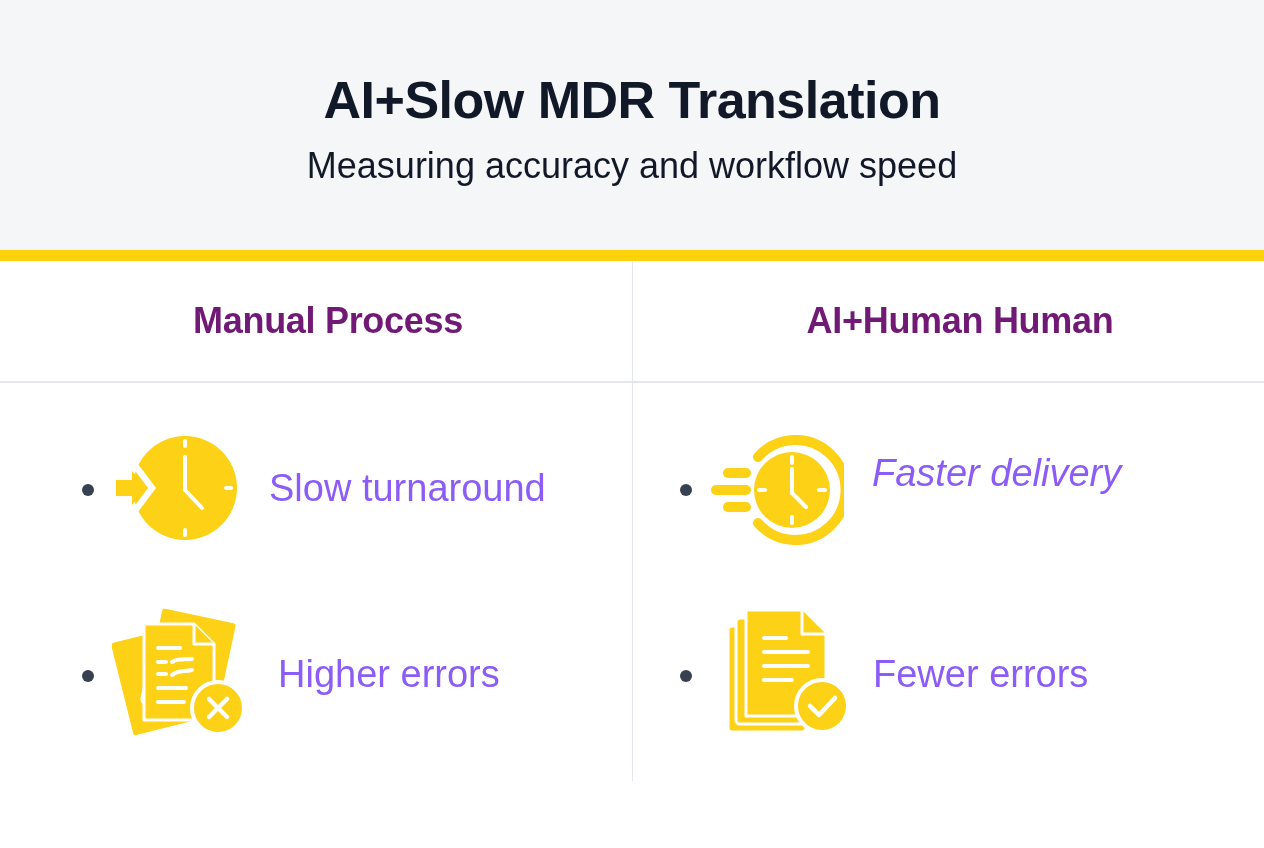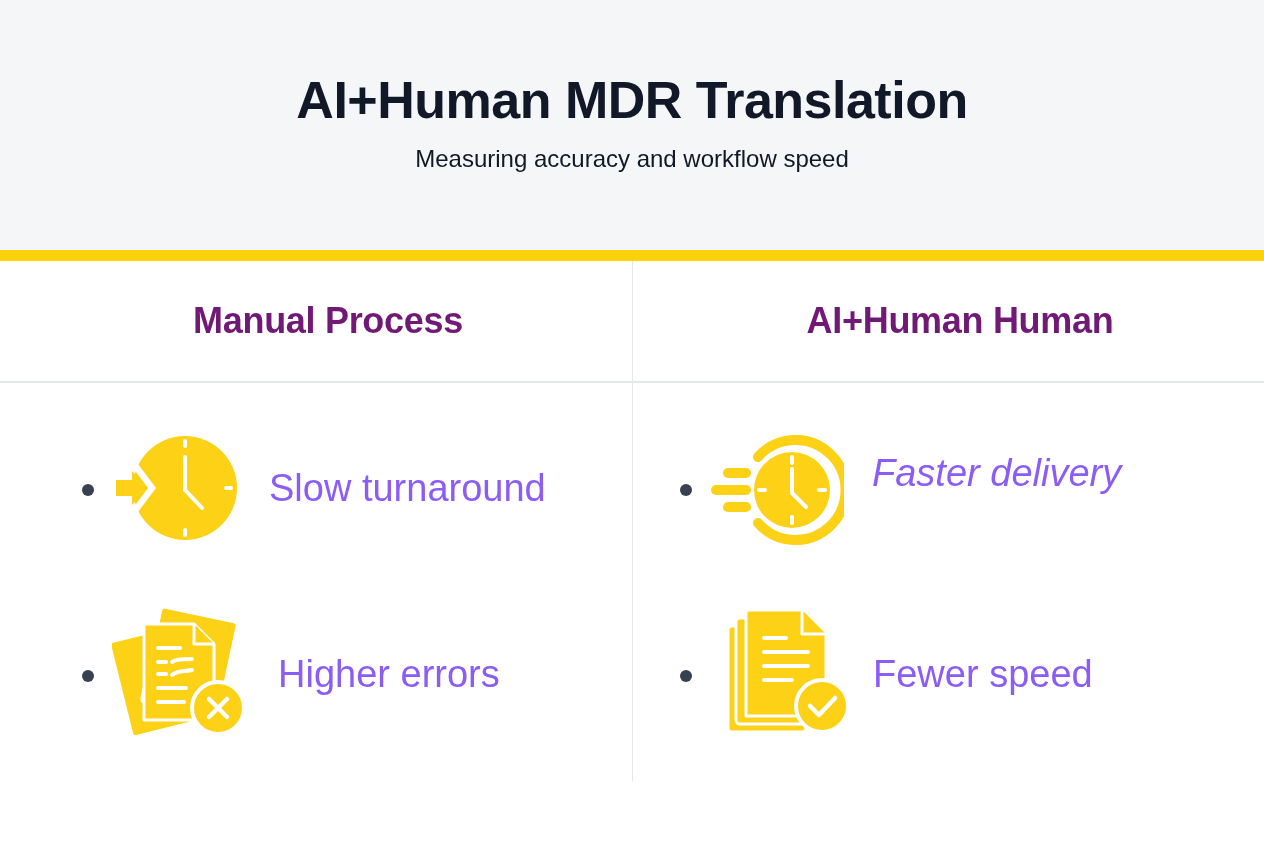--- a/index.html
+++ b/index.html
@@ -10,21 +10,21 @@
     position: absolute; left: 0; top: 0; width: 1264px; height: 250px;
     background: #f4f6f8;
   }
   .title {
     position: absolute; left: 0; right: 0; top: 70px;
     text-align: center; font-size: 52px; font-weight: 700; color: #111827;
     letter-spacing: -0.5px;
   }
   .subtitle {
     position: absolute; left: 0; right: 0; top: 145px;
-    text-align: center; font-size: 24px; font-weight: 400; color: #111827;
+    text-align: center; font-size: 36px; font-weight: 400; color: #111827;
   }
   .accent-bar {
     position: absolute; left: 0; top: 250px; width: 1264px; height: 11px;
     background: #fdd20a;
   }
 
   .col-divider {
     position: absolute; left: 632px; top: 261px; width: 1px; height: 520px;
     background: #e3e6ea;
   }
@@ -43,21 +43,21 @@
   .col-heading.right { left: 632px; }
   .bullet { width: 12px; height: 12px; border-radius: 50%; background: #374151; flex: none; }
   .icon { position: absolute; }
   .icon svg { display: block; }
   .label { position: absolute; font-size: 38px; font-weight: 400; color: #8b5cf6; white-space: nowrap; }
 </style>
 </head>
 <body>
 
 <div class="header">
-  <div class="title">AI+Human MDR Translation</div>
+  <div class="title">AI+Slow MDR Translation</div>
   <div class="subtitle">Measuring accuracy and workflow speed</div>
 </div>
 <div class="accent-bar"></div>
 
 <div class="col-heading left">Manual Process</div>
 <div class="col-heading right">AI+Human Human</div>
 
 <div class="row-divider"></div>
 <div class="col-divider"></div>
 
@@ -145,14 +145,14 @@
       <g stroke="#fff" stroke-width="4" stroke-linecap="round">
         <line x1="40" y1="30" x2="62" y2="30"></line>
         <line x1="40" y1="44" x2="84" y2="44"></line>
         <line x1="40" y1="58" x2="84" y2="58"></line>
         <line x1="40" y1="72" x2="68" y2="72"></line>
       </g>
       <circle cx="98" cy="98" r="26" fill="#fcd116" stroke="#fff" stroke-width="4"></circle>
       <path d="M86 98 L95 107 L111 90" fill="none" stroke="#fff" stroke-width="4.5" stroke-linecap="round" stroke-linejoin="round"></path>
     </svg>
   </div>
-  <div class="label" style="left:873px;top:653px;">Fewer speed</div>
+  <div class="label" style="left:873px;top:653px;">Fewer errors</div>
 </div>
 
 </body></html>

